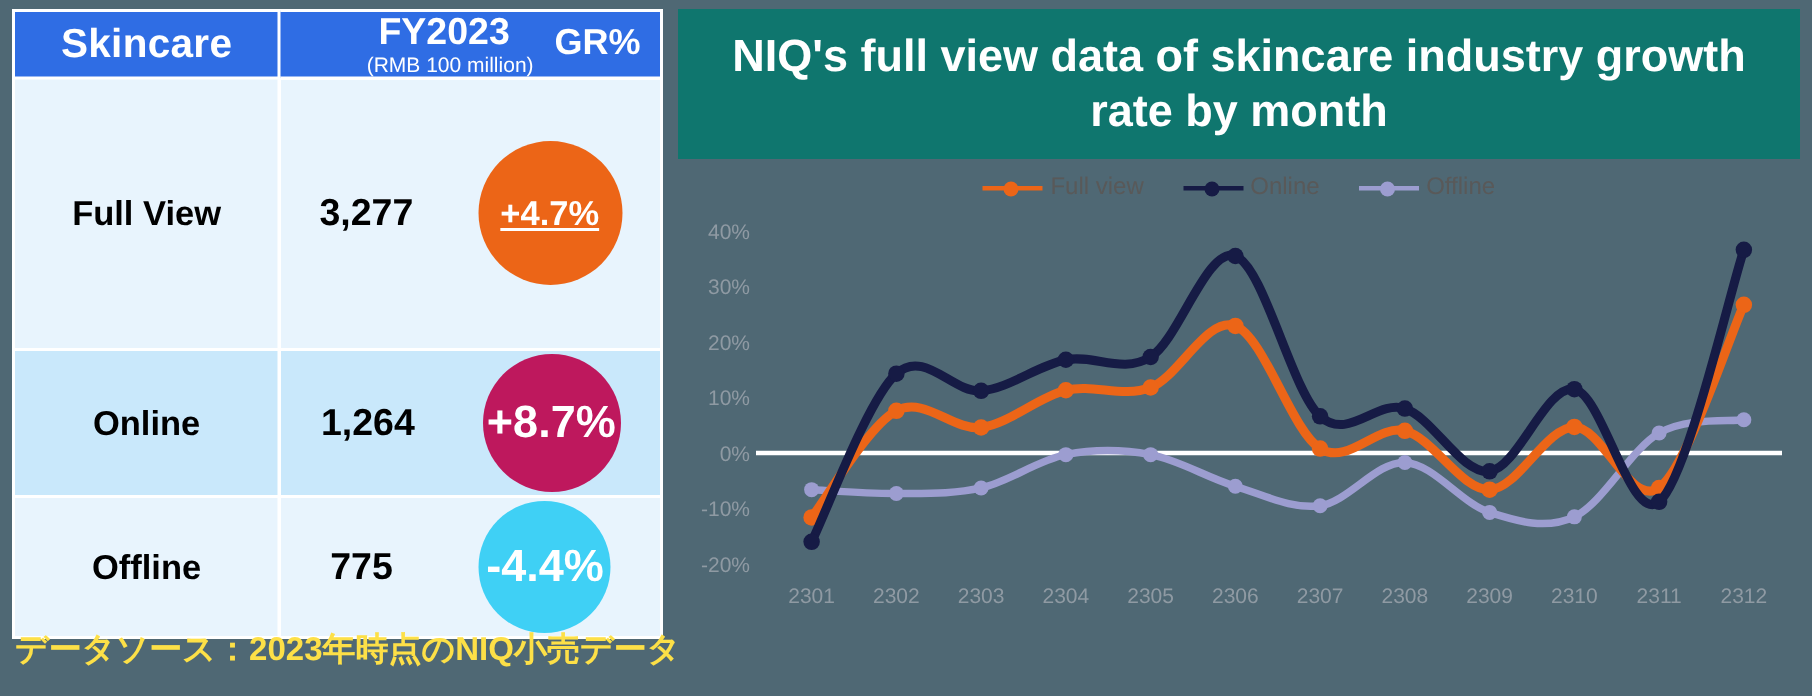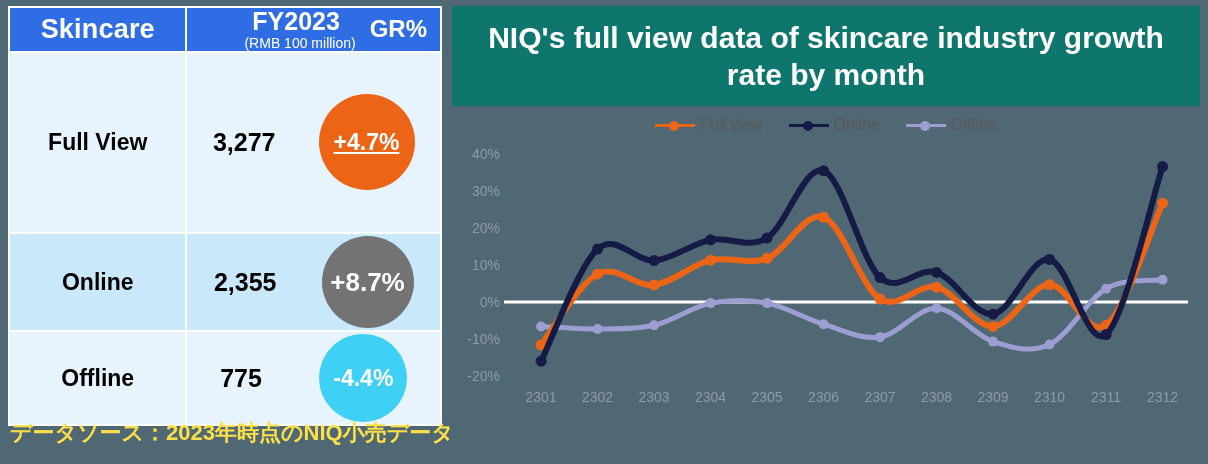--- a/index.html
+++ b/index.html
@@ -35,22 +35,22 @@
   .row-b{background:#c9e8fb;}
   .cell-label{text-align:center;font-size:23px;font-weight:bold;color:#000;}
   .cell-data{position:relative;height:100%;}
   .data-inner{display:flex;align-items:center;justify-content:space-around;height:100%;padding:2px 4px;box-sizing:border-box;}
   .value{font-size:25px;font-weight:bold;color:#000;}
   .bubble{
     border-radius:50%;display:flex;align-items:center;justify-content:center;
     color:#ffffff;font-weight:bold;flex:none;
   }
   .bubble.b1{width:96px;height:96px;background:#ec6517;font-size:23px;text-decoration:underline;}
-  .bubble.b2{width:92px;height:92px;background:#737373;font-size:26px;}
-  .bubble.b3{width:88px;height:88px;background:#3fd0f5;font-size:23px;}
+  .bubble.b2{width:92px;height:92px;background:#be185d;font-size:30px;}
+  .bubble.b3{width:88px;height:88px;background:#3fd0f5;font-size:30px;}
 
   .source{
     position:absolute;left:10px;top:418px;width:470px;
     color:#fde047;font-size:22px;font-weight:bold;
     white-space:nowrap;
   }
 
   
   .chart-panel{position:absolute;left:452px;top:6px;width:748px;height:404px;}
   .chart-title{
@@ -104,21 +104,21 @@
             <span class="value">3,277</span>
             <span class="bubble b1">+4.7%</span>
           </div>
         </td>
       </tr>
 
       <tr class="row-b">
         <td class="cell-label">Online</td>
         <td class="cell-data">
           <div class="data-inner">
-            <span class="value">2,355</span>
+            <span class="value">1,264</span>
             <span class="bubble b2">+8.7%</span>
           </div>
         </td>
       </tr>
 
       <tr class="row-a">
         <td class="cell-label">Offline</td>
         <td class="cell-data">
           <div class="data-inner">
             <span class="value">775</span>

